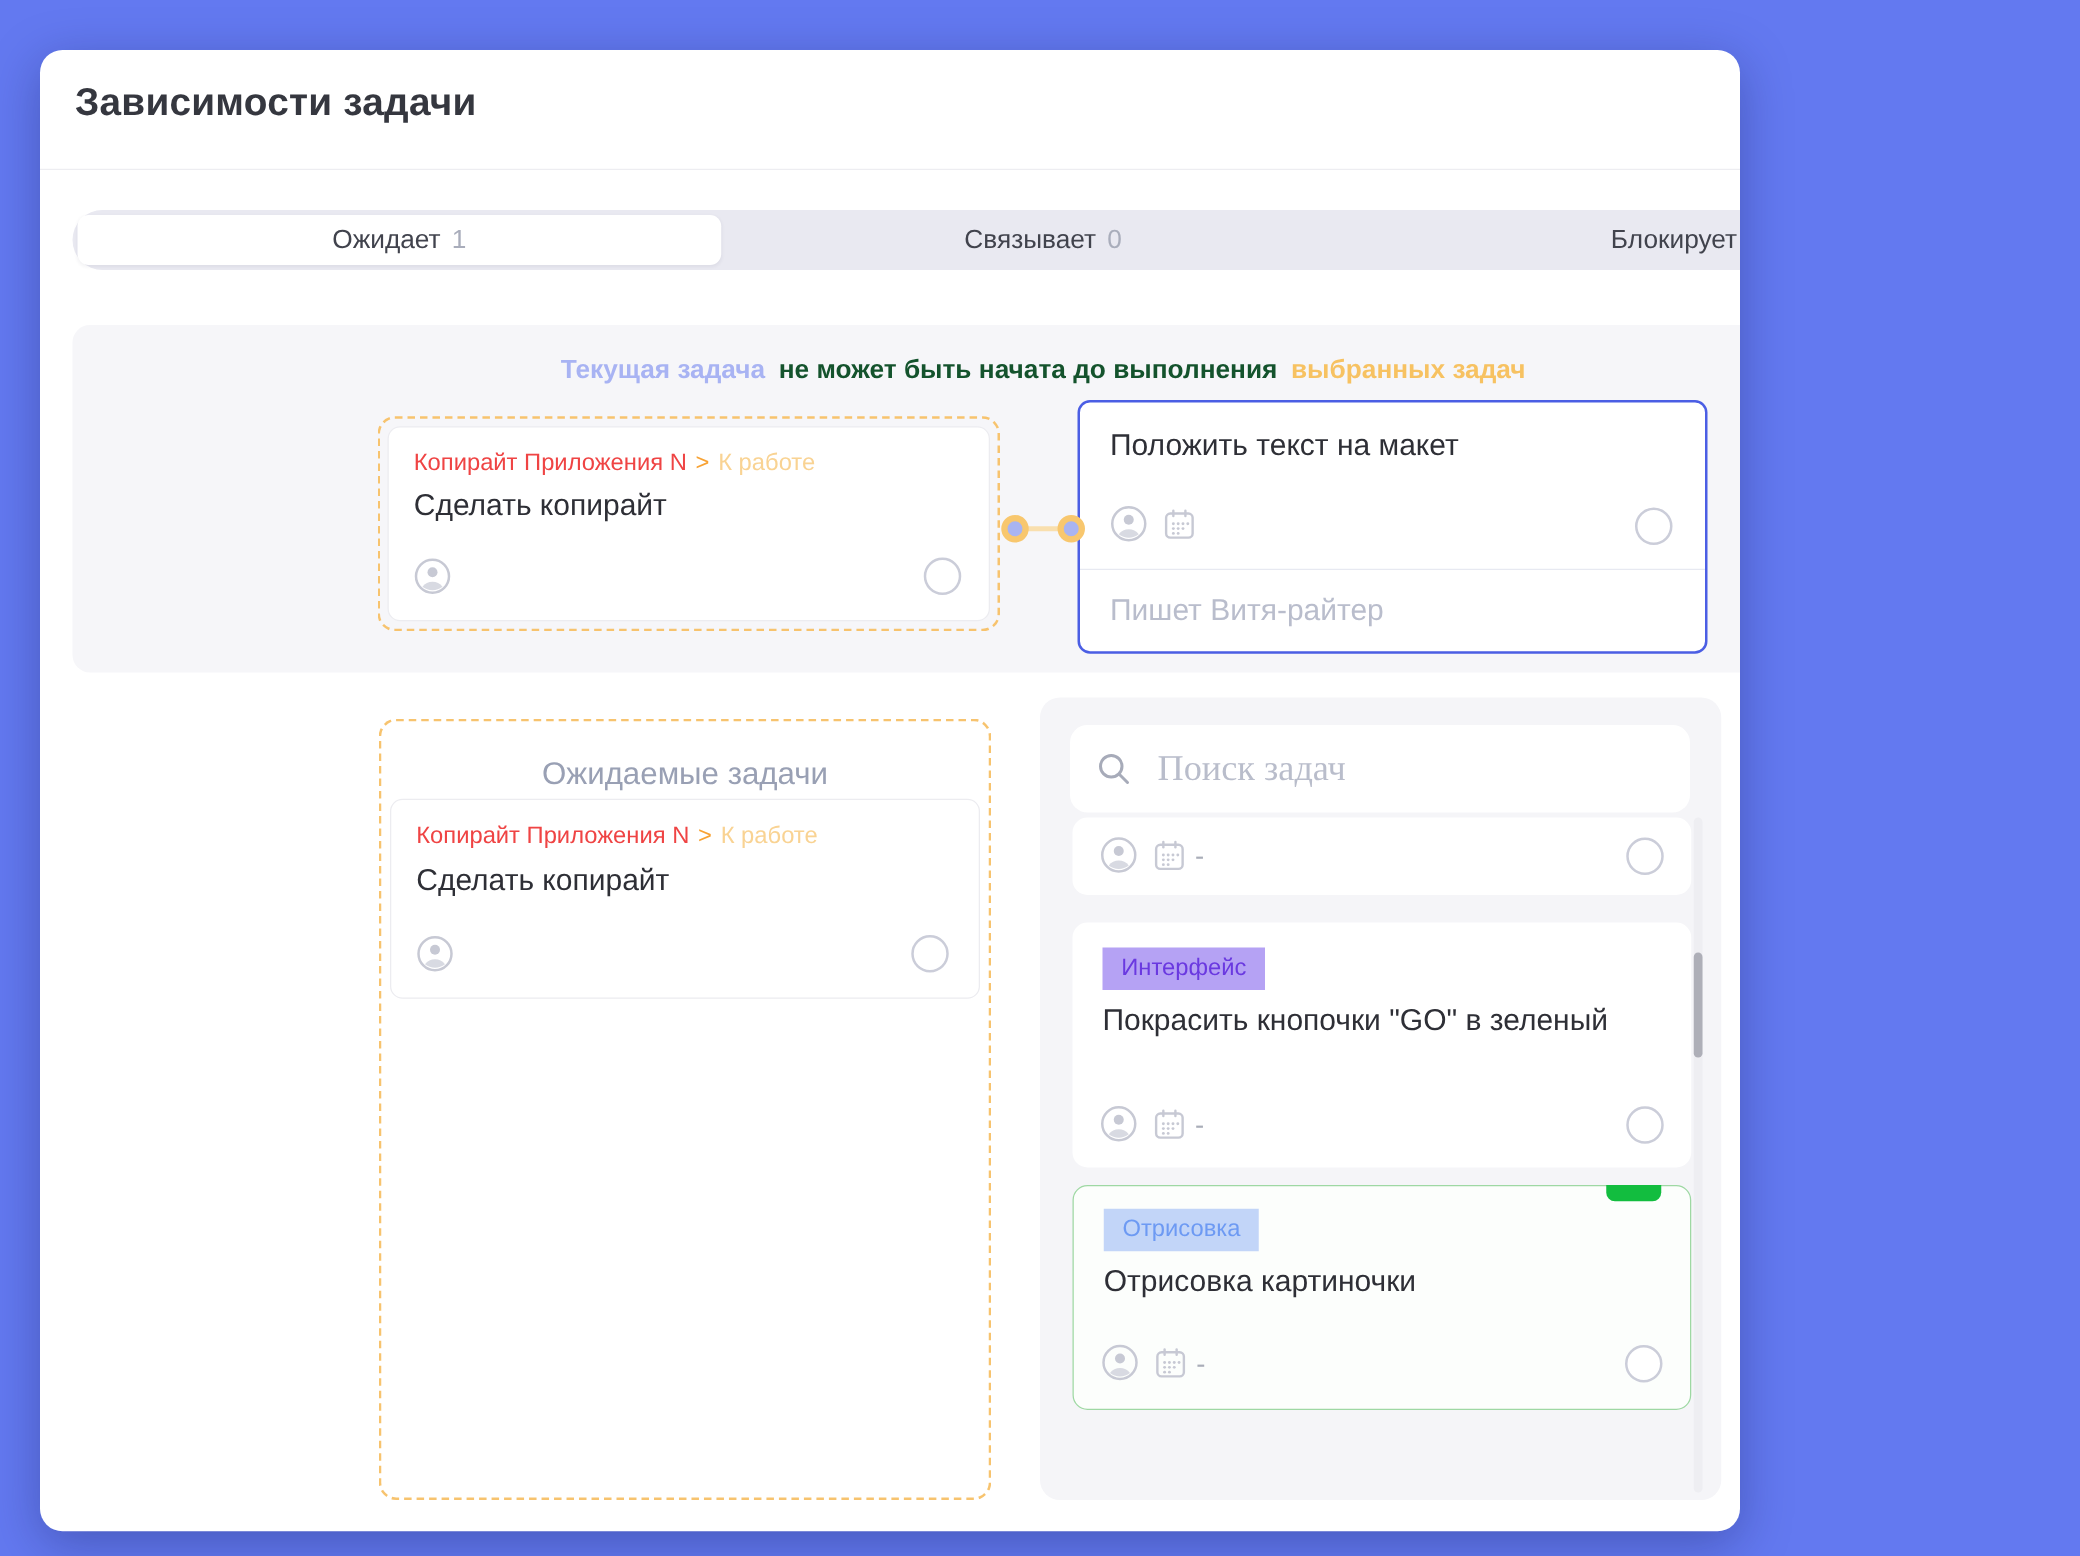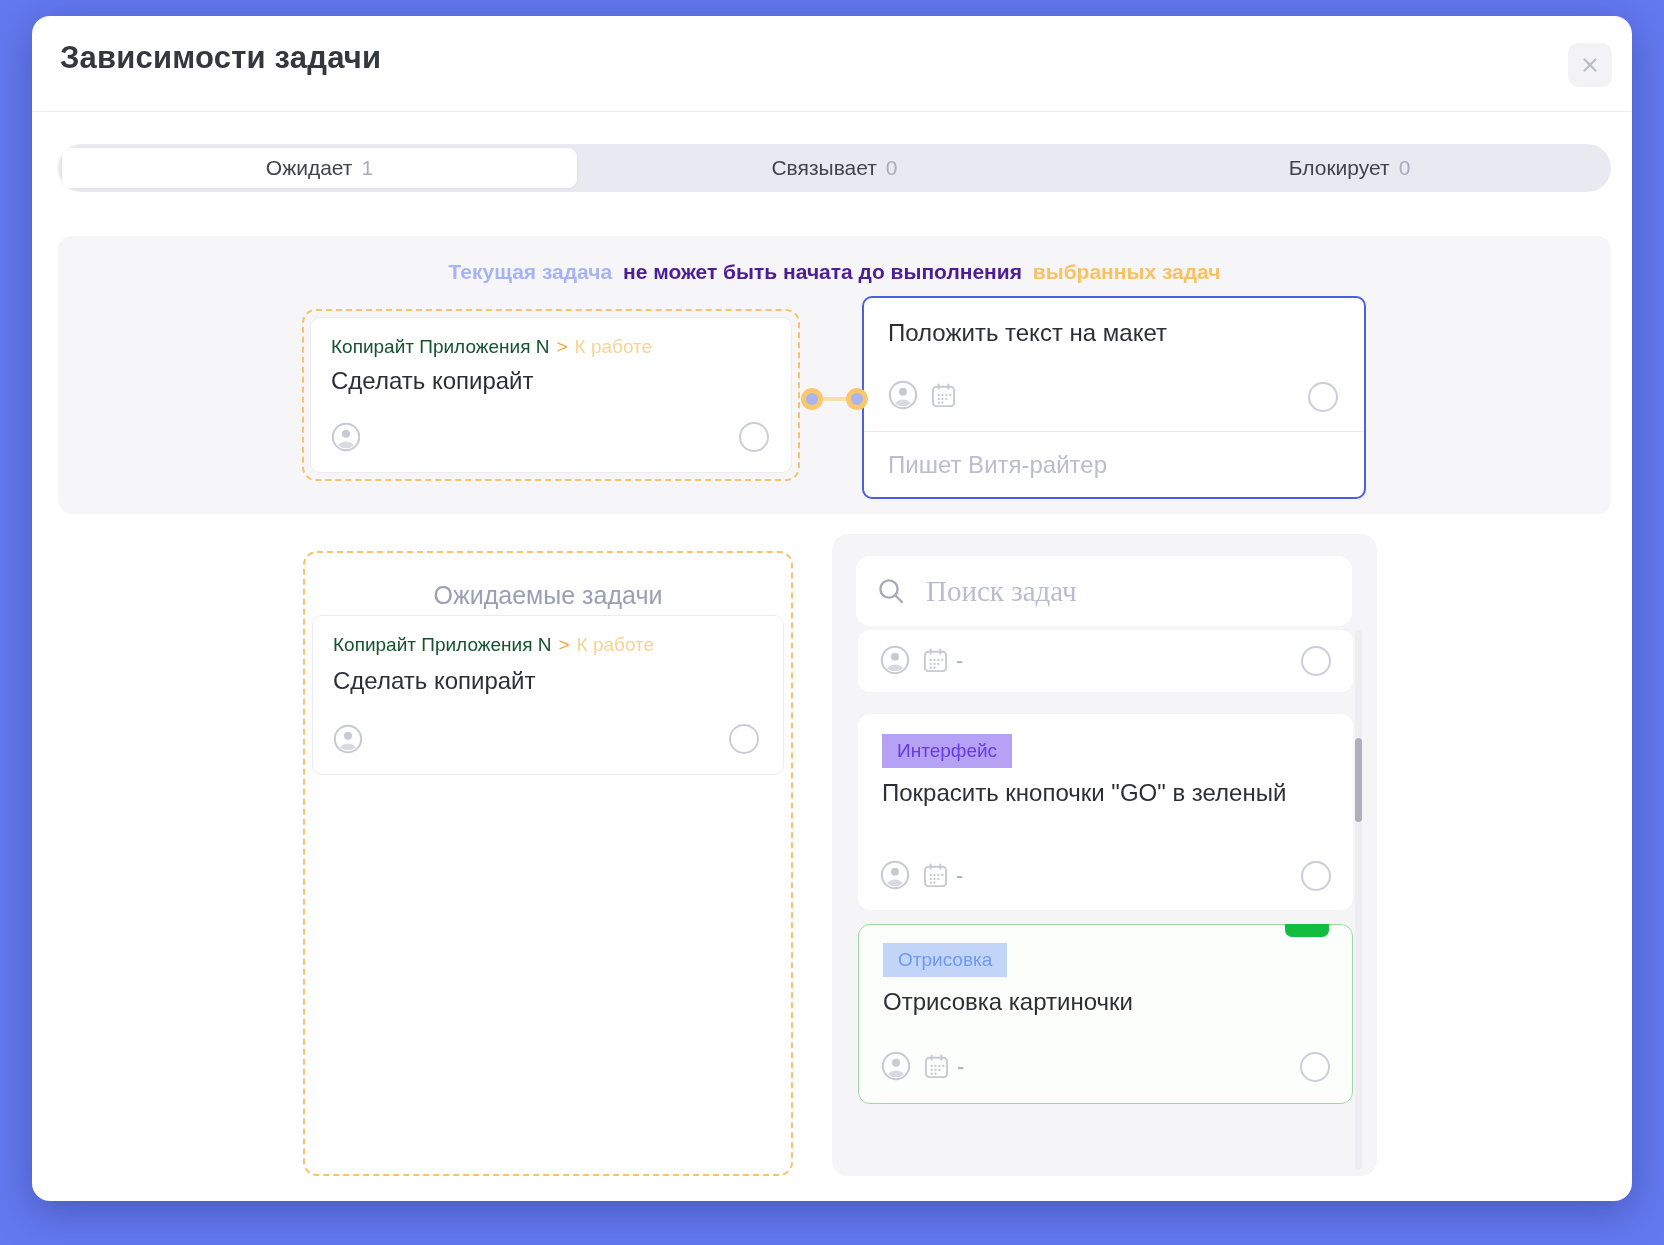--- a/index.html
+++ b/index.html
@@ -3,21 +3,21 @@
 <meta charset="utf-8">
 <style>
   html,body{margin:0;padding:0;}
   body{
     width:1664px;height:1245px;position:relative;
     background:#6379f0;
     font-family:"Liberation Sans",sans-serif;
     overflow:hidden;
   }
   .modal{
-    position:absolute;left:32px;top:16px;width:1600px;height:1185px;
+    position:absolute;left:32px;top:40px;width:1360px;height:1185px;
     background:#ffffff;border-radius:18px;overflow:hidden;
     box-shadow:0 10px 40px rgba(20,30,90,.35);
   }
   .modal-title{
     position:absolute;left:28px;top:24px;
     font-size:31px;font-weight:700;color:#35373f;letter-spacing:.2px;
   }
   .close-btn{
     position:absolute;left:1536px;top:27px;width:44px;height:44px;
     background:#f3f3f6;border:none;border-radius:10px;
@@ -38,36 +38,36 @@
 
   .top-panel{
     position:absolute;left:26px;top:220px;width:1553px;height:278px;
     background:#f6f6f9;border-radius:14px;
   }
   .note{
     position:absolute;left:0;top:24px;width:100%;text-align:center;
     font-size:21px;font-weight:600;
   }
   .note .cur{color:#a8b3f3;}
-  .note .mid{color:#4c1d95;margin:0 5px;}
+  .note .mid{color:#14532d;margin:0 5px;}
   .note .sel{color:#f7c262;text-align:right;}
 
   .dash-box{
     position:absolute;border:2px dashed #f7c36e;border-radius:14px;box-sizing:border-box;
   }
   .src-dash{left:244px;top:73px;width:498px;height:172px;}
 
   .task-card{
     position:absolute;background:#fff;border:1px solid #ececf0;border-radius:10px;
     box-sizing:border-box;
   }
   .src-card{left:6px;top:6px;width:482px;height:156px;}
 
   .crumb{position:absolute;left:20px;top:18px;font-size:19px;font-weight:500;white-space:nowrap;}
-  .crumb-main{color:#14532d;text-align:center;}
+  .crumb-main{color:#ef4444;text-align:center;}
   .crumb-sep{color:#f8a233;margin:0 7px;}
   .crumb-status{color:#f9d393;}
   .card-title{position:absolute;left:20px;font-size:24px;color:#2e2f36;line-height:34px;}
   .select-circle{
     position:absolute;width:30px;height:30px;border:2px solid #cbcdd9;border-radius:50%;
     box-sizing:border-box;background:#fff;cursor:pointer;
   }
 
   .conn-line{position:absolute;left:754px;top:161px;width:46px;height:4px;background:#f9dfae;z-index:4;}
   .conn-dot{

